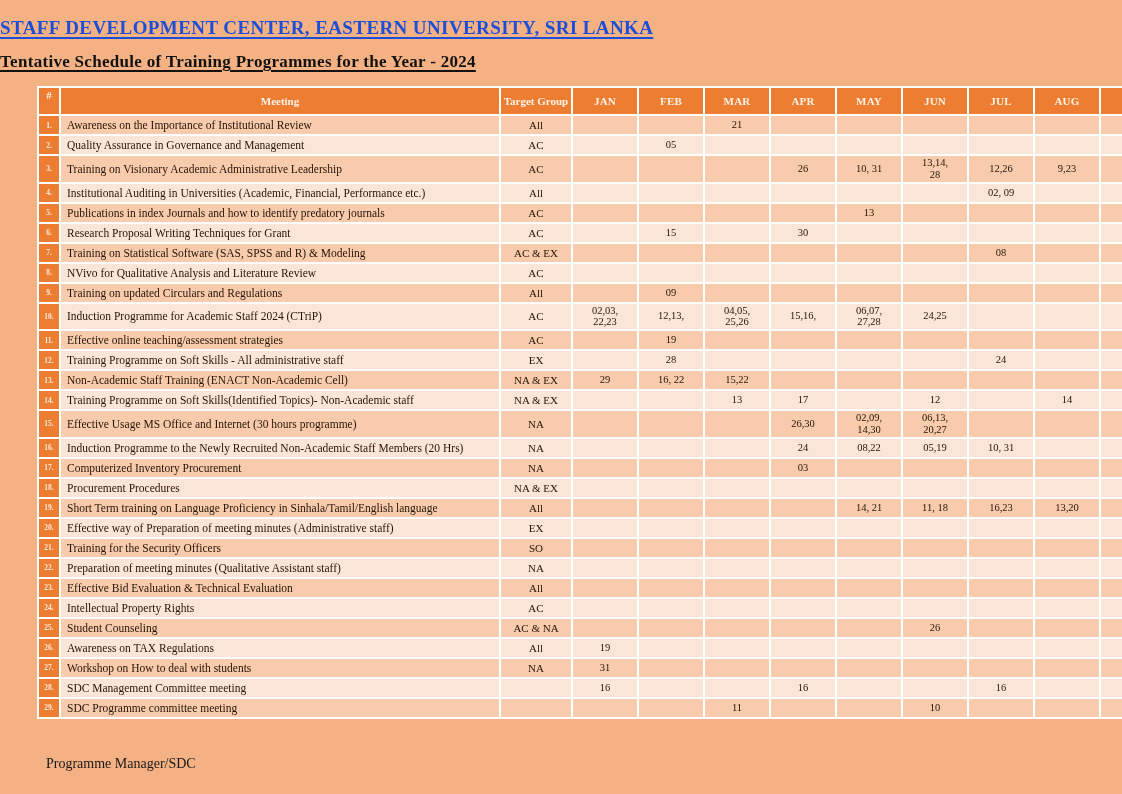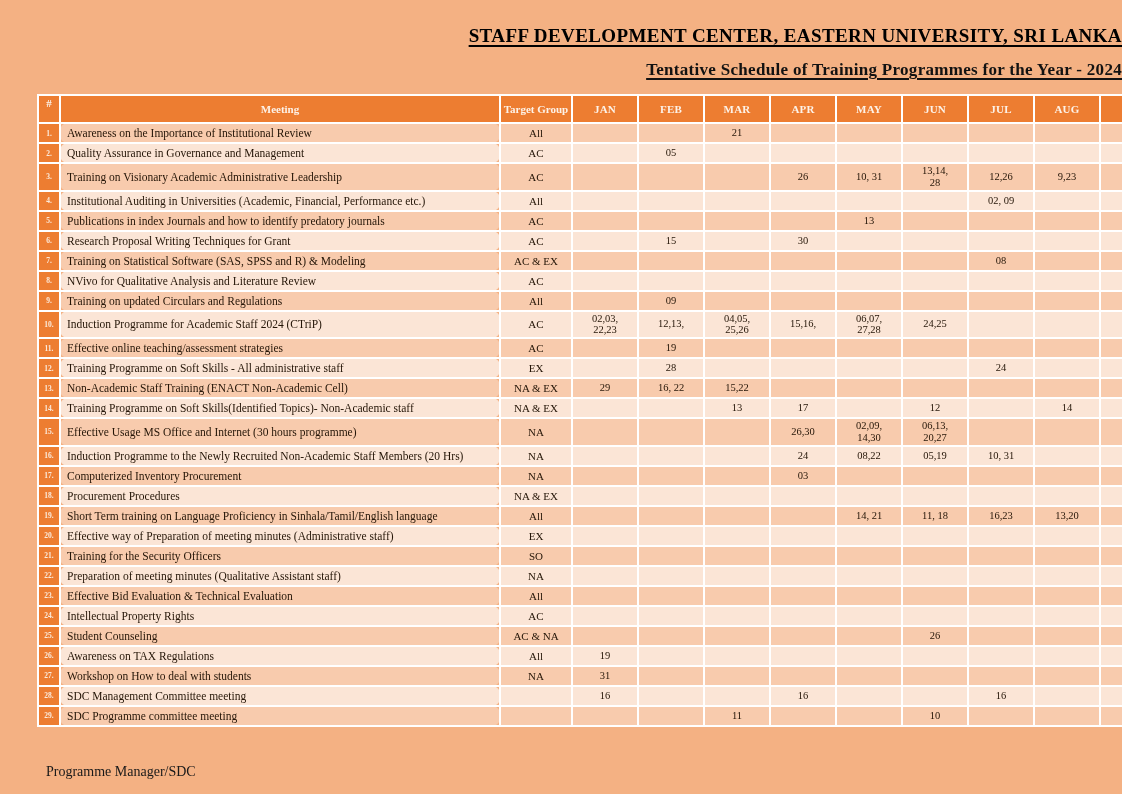--- a/index.html
+++ b/index.html
@@ -8,26 +8,26 @@
   }
   *{box-sizing:border-box;}
   html,body{margin:0;padding:0;}
   body{
     width:1122px;height:794px;overflow:hidden;
     background:var(--page-bg);
     font-family:"Liberation Serif", serif;
     color:var(--text);
   }
   .title{
-    text-align:right;font-weight:bold;font-size:19px;letter-spacing:.4px;
-    margin:25px 0 0;text-decoration:underline;text-underline-offset:3px;
-    text-decoration-thickness:2px;color:#000000;
+    text-align:left;font-weight:bold;font-size:19px;letter-spacing:.4px;
+    margin:17px 0 0;text-decoration:underline;text-underline-offset:3px;
+    text-decoration-thickness:2px;color:#1d4ed8;
   }
   .subtitle{
-    text-align:right;font-weight:bold;font-size:17px;letter-spacing:.3px;
+    text-align:left;font-weight:bold;font-size:17px;letter-spacing:.3px;
     margin:13px 0 0;text-decoration:underline;text-underline-offset:3px;
     text-decoration-thickness:2px;color:#121212;
   }
   table.schedule{
     border-collapse:collapse;table-layout:fixed;
     margin:14px 0 0 37px;width:1049px;
   }
   .schedule th,.schedule td{border:2px solid var(--grid);overflow:hidden;}
   .schedule thead th{
     background:var(--header-bg);color:var(--header-text);
@@ -38,21 +38,21 @@
   th.col-target{width:72px;font-size:10.5px;line-height:1.15;}
   th.col-month{width:66px;letter-spacing:.2px;}
   .schedule tbody tr{height:20px;}
   .schedule tbody td{font-size:11px;color:var(--text);}
   tr.odd > td{background:var(--row-odd);}
   tr.even > td{background:var(--row-even);}
   .schedule tbody td.row-num{
     background:var(--header-bg);color:#FBEADB;
     font-size:7.5px;font-weight:bold;text-align:center;
   }
-  .schedule tbody td.meeting{text-align:left;padding:1px 4px 1px 6px;font-size:11.5px;border-radius:8px;}
+  .schedule tbody td.meeting{text-align:left;padding:1px 4px 1px 6px;font-size:11.5px;}
   .schedule tbody td.target{text-align:center;font-size:11px;}
   .schedule tbody td.month{
     text-align:center;font-size:10.5px;white-space:pre-line;line-height:1.12;padding:1px 0;
   }
   .footer{margin:37px 0 0 46px;font-size:14px;color:#191919;}
 </style>
 </head>
 <body>
 
 <div class="page">

